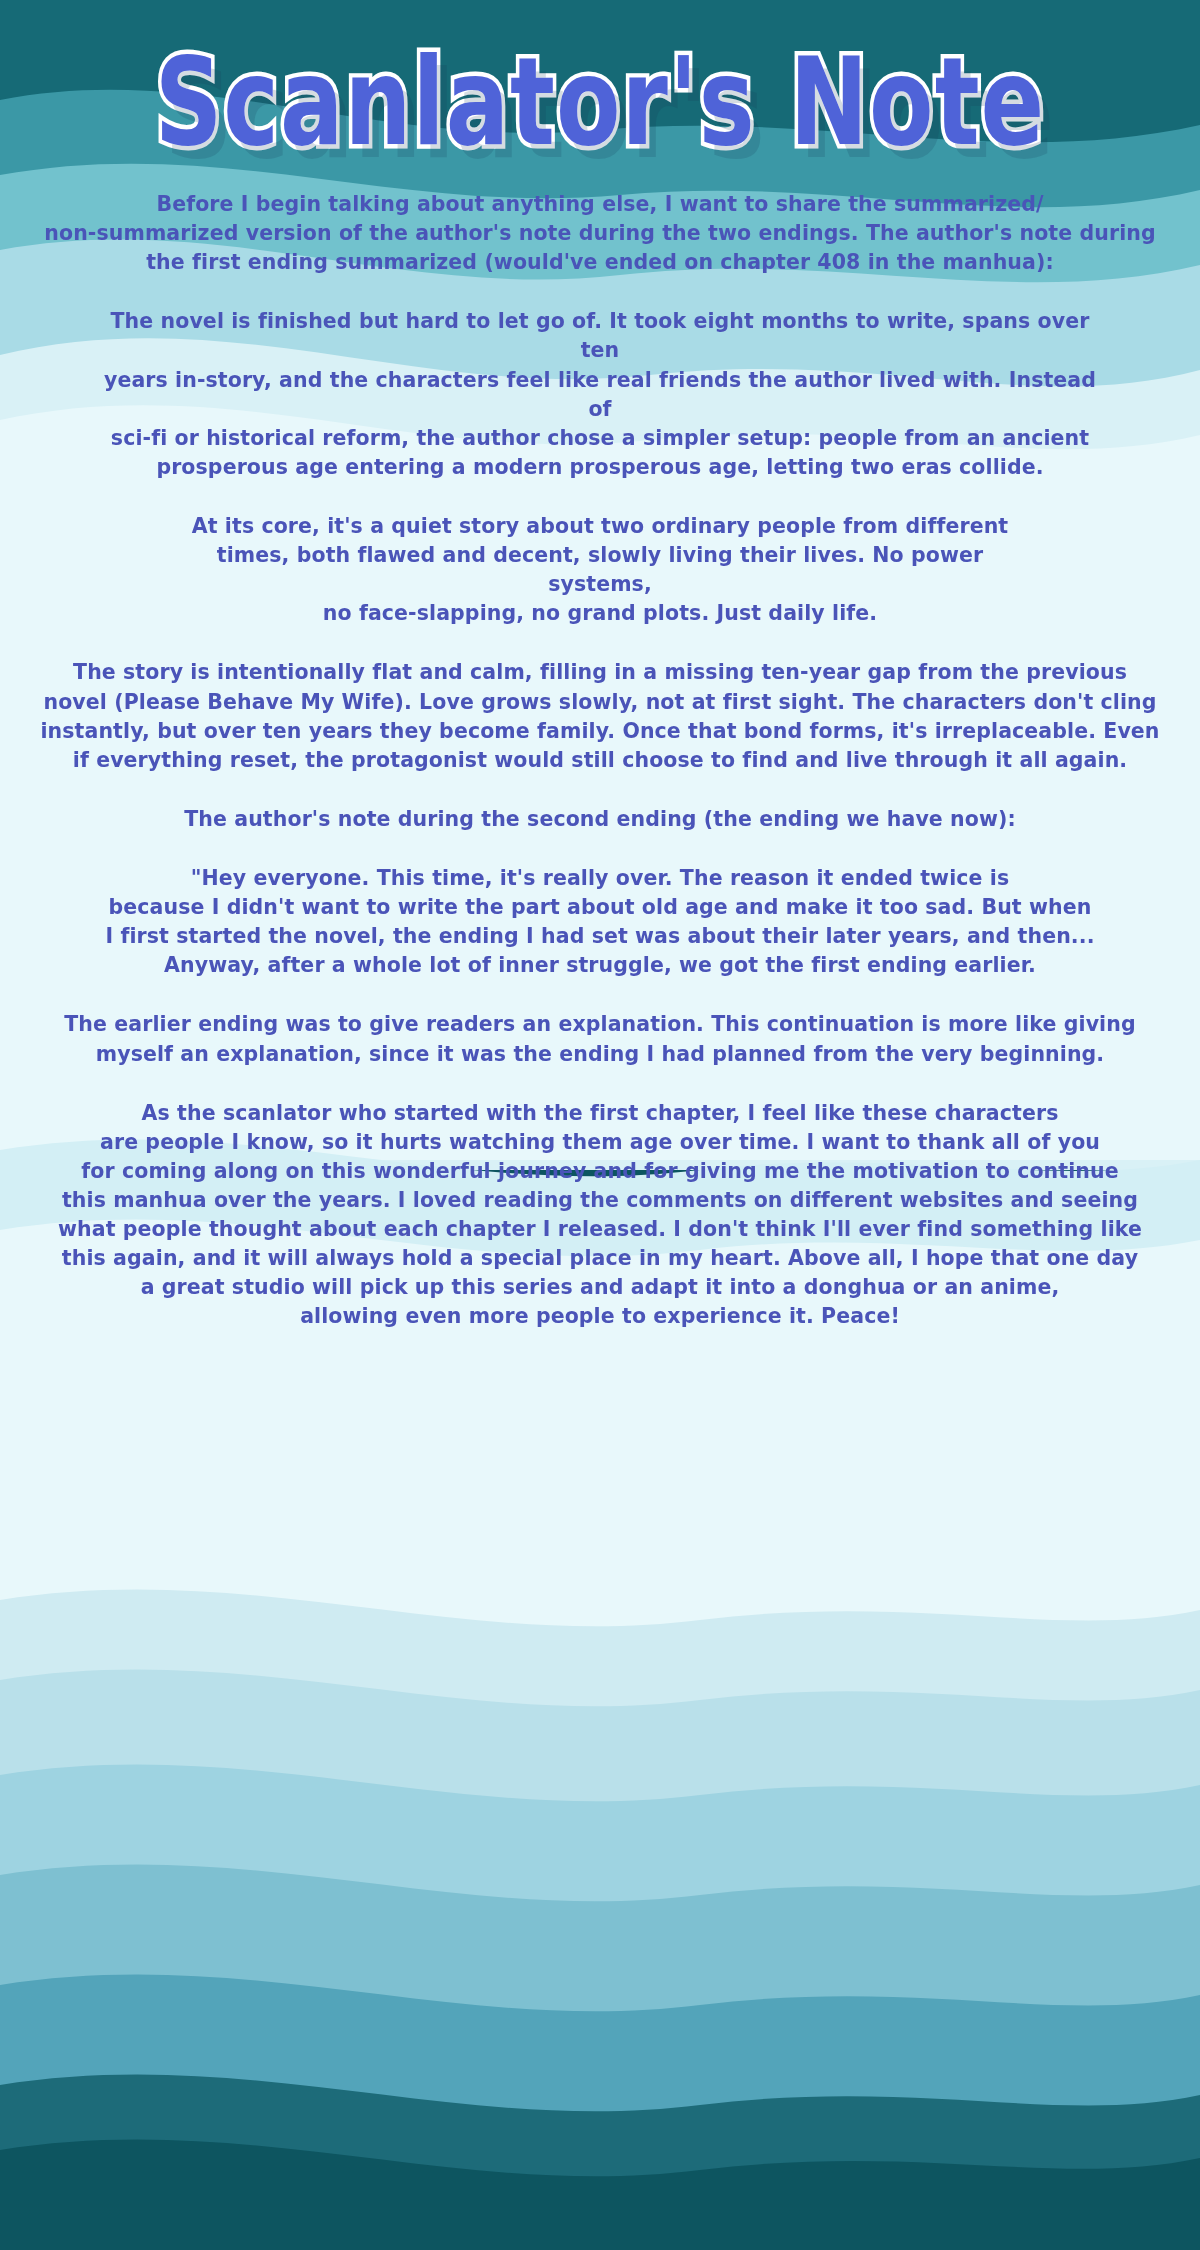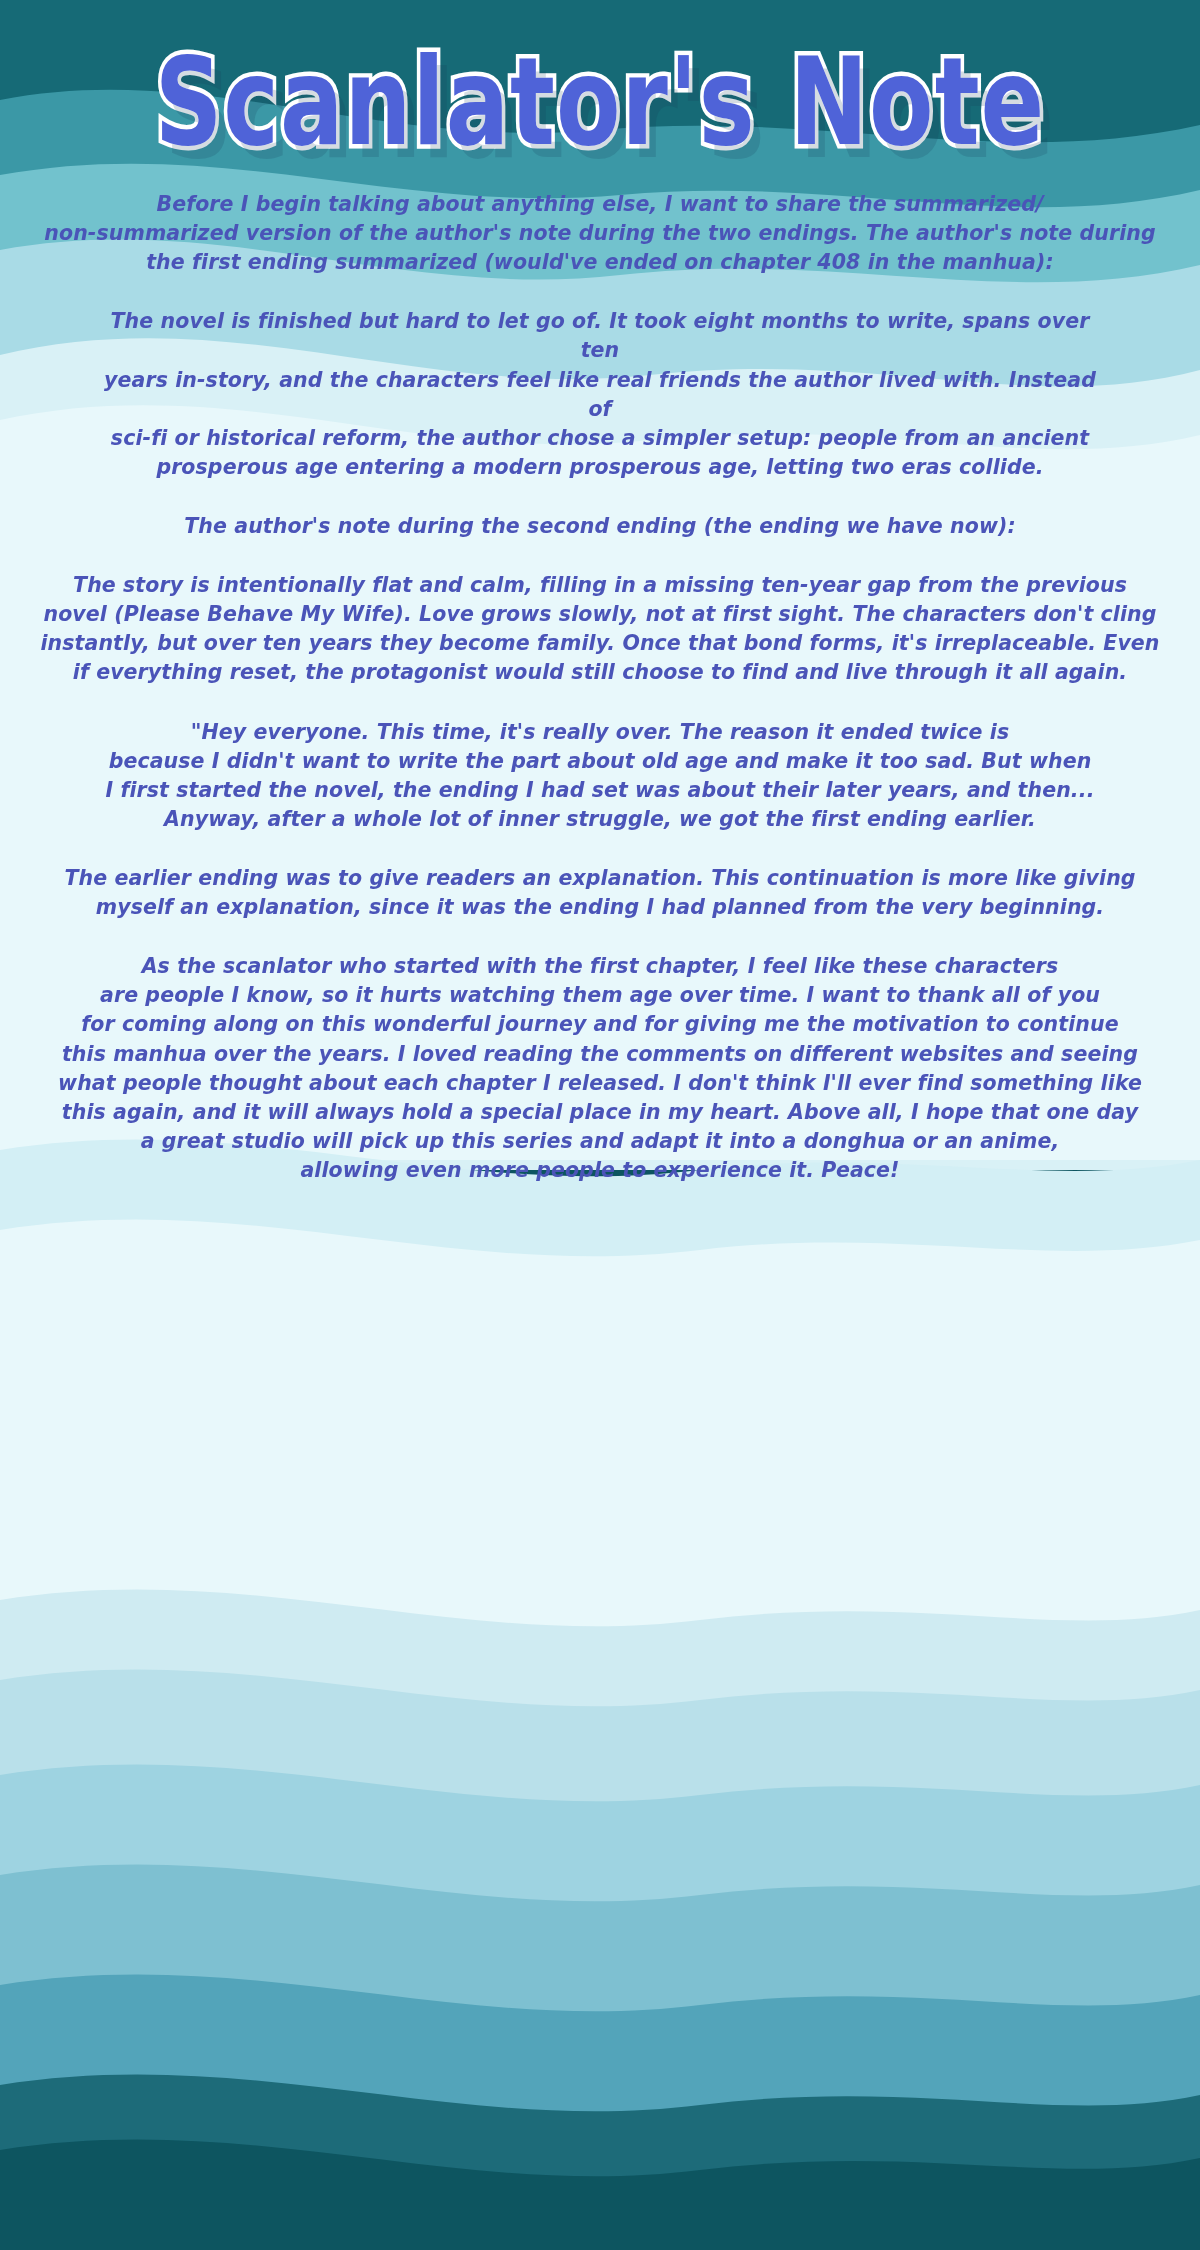--- a/index.html
+++ b/index.html
@@ -58,21 +58,20 @@
   .body-text {
     width: 1130px;
     margin: 0 auto;
     padding: 0;
     color: #4a54b8;
     font-size: 20.5px;
     font-weight: bold;
     line-height: 1.42;
     letter-spacing: 0.1px;
     text-align: center;
-    font-style: italic;
   }
 
   .para {
     margin: 0 0 30px 0;
     text-align: center;
     white-space: pre-line;
   }
 
   .para.p1  { margin-top: 8px; }
   .para.wide { width: 1130px; margin-left: auto; margin-right: auto; }
@@ -110,25 +109,28 @@
   </div>
 
   <div class="body-text">
     <p class="para p1 wide">Before I begin talking about anything else, I want to share the summarized/
 non-summarized version of the author's note during the two endings. The author's note during
 the first ending summarized (would've ended on chapter 408 in the manhua):</p>
     <p class="para mid">The novel is finished but hard to let go of. It took eight months to write, spans over ten
 years in-story, and the characters feel like real friends the author lived with. Instead of
 sci-fi or historical reform, the author chose a simpler setup: people from an ancient
 prosperous age entering a modern prosperous age, letting two eras collide.</p>
-    <p class="para narrow">The author's note during the second ending (the ending we have now):</p>
+    <p class="para narrow">At its core, it's a quiet story about two ordinary people from different
+times, both flawed and decent, slowly living their lives. No power systems,
+no face-slapping, no grand plots. Just daily life.</p>
     <p class="para wide">The story is intentionally flat and calm, filling in a missing ten-year gap from the previous
 novel (Please Behave My Wife). Love grows slowly, not at first sight. The characters don't cling
 instantly, but over ten years they become family. Once that bond forms, it's irreplaceable. Even
 if everything reset, the protagonist would still choose to find and live through it all again.</p>
+    <p class="para narrow">The author's note during the second ending (the ending we have now):</p>
     <p class="para mid">"Hey everyone. This time, it's really over. The reason it ended twice is
 because I didn't want to write the part about old age and make it too sad. But when
 I first started the novel, the ending I had set was about their later years, and then...
 Anyway, after a whole lot of inner struggle, we got the first ending earlier.</p>
     <p class="para wide">The earlier ending was to give readers an explanation. This continuation is more like giving
 myself an explanation, since it was the ending I had planned from the very beginning.</p>
     <p class="para wide">As the scanlator who started with the first chapter, I feel like these characters
 are people I know, so it hurts watching them age over time. I want to thank all of you
 for coming along on this wonderful journey and for giving me the motivation to continue
 this manhua over the years. I loved reading the comments on different websites and seeing

